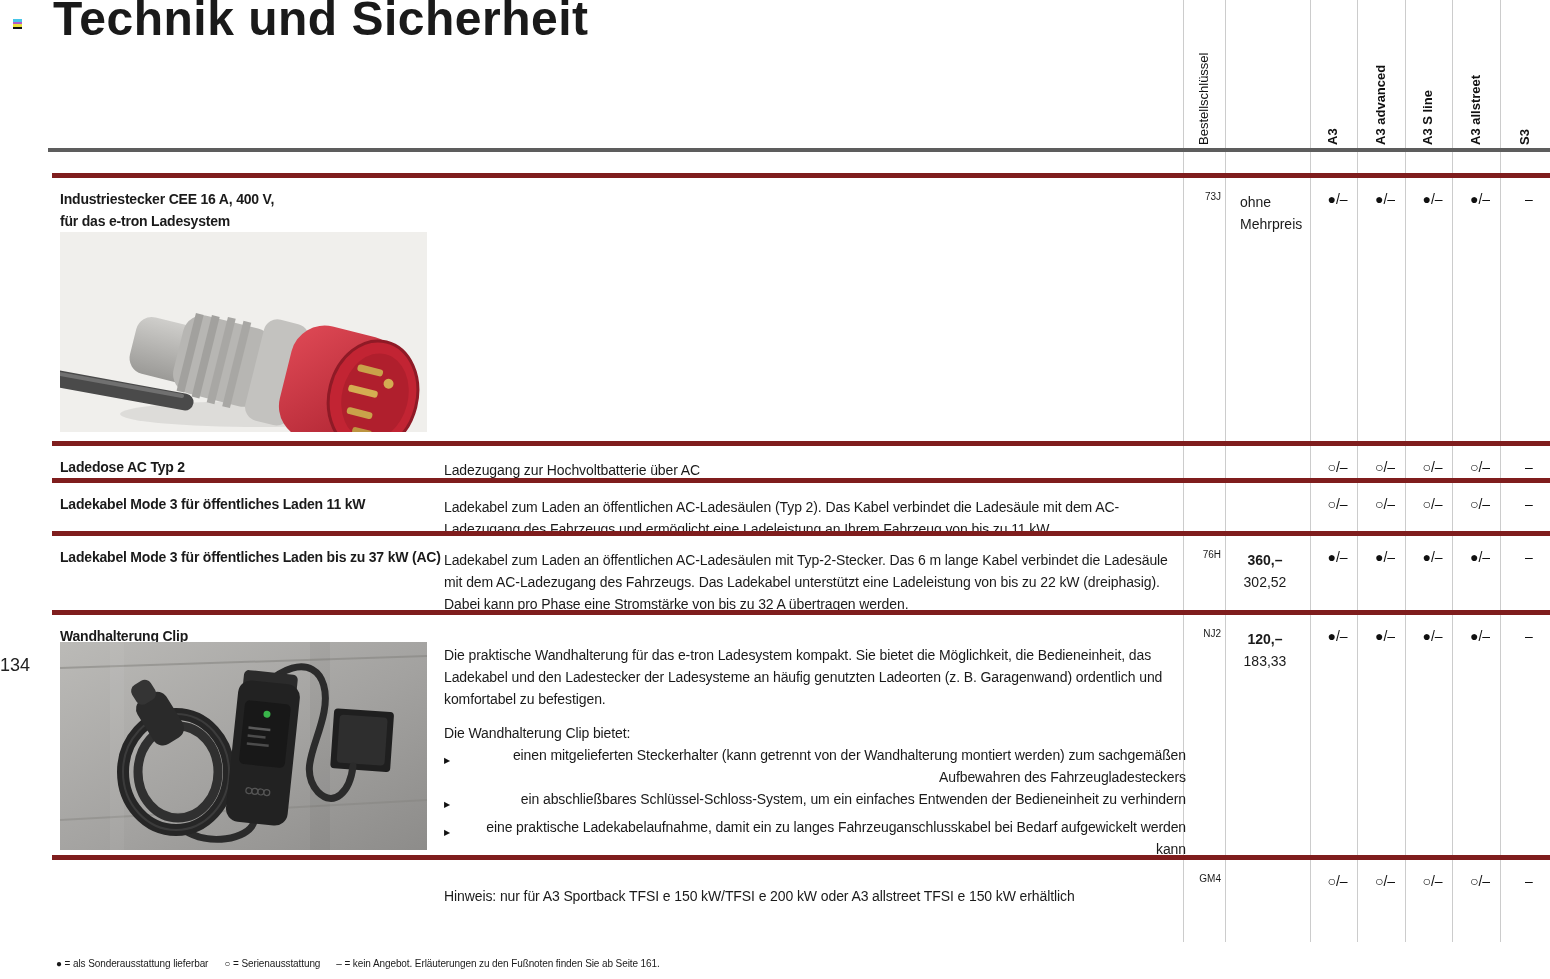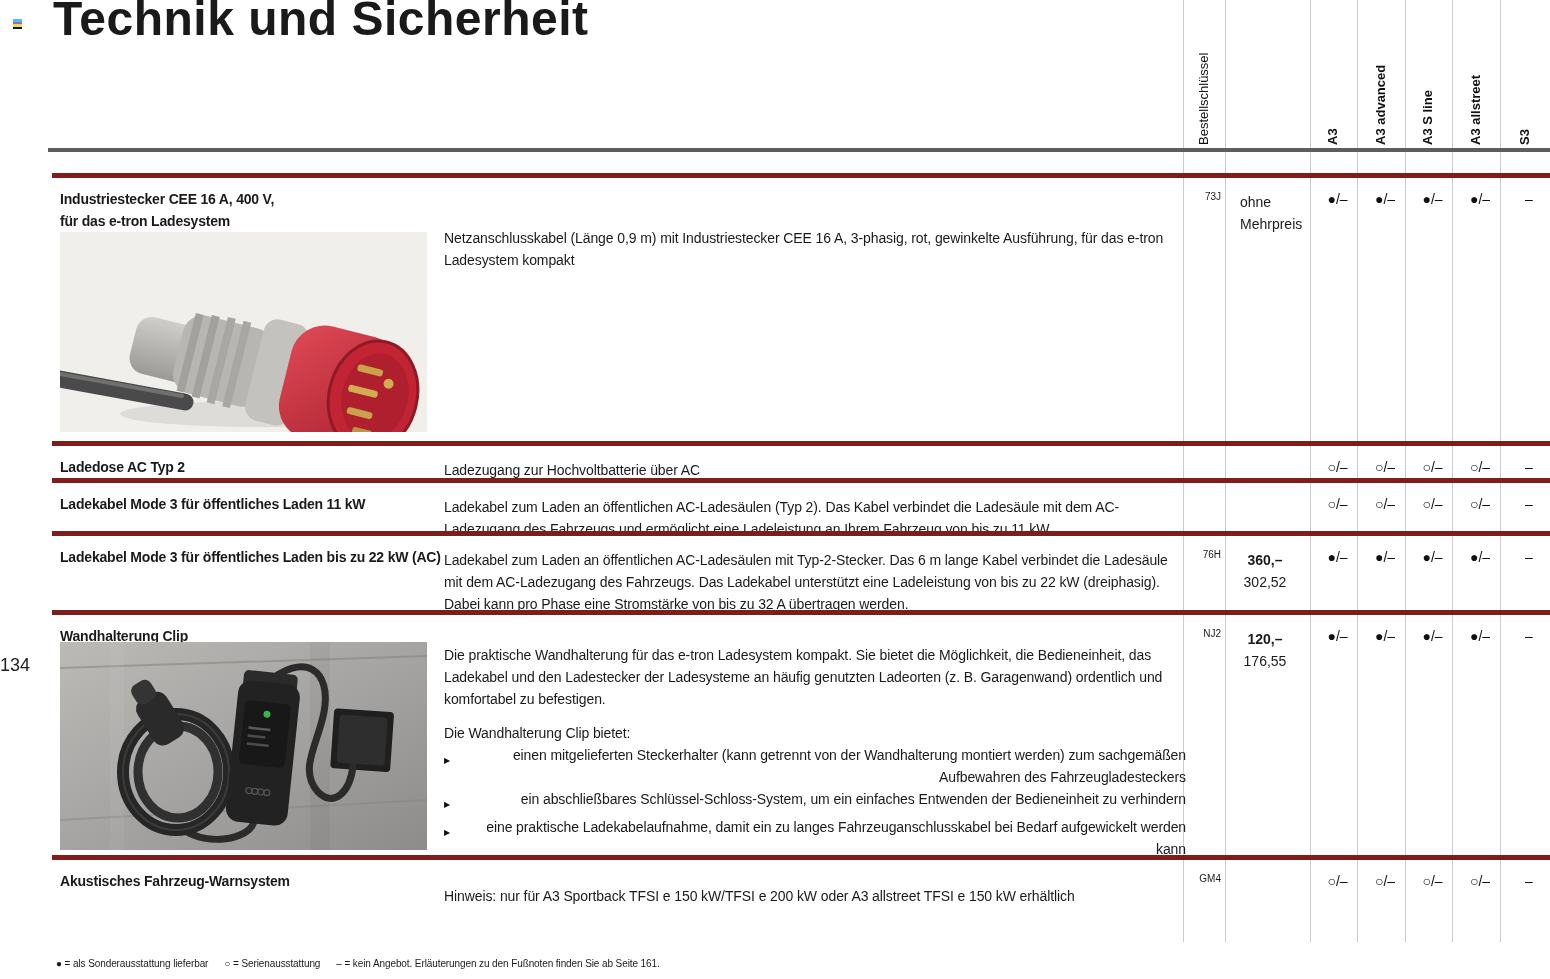--- a/index.html
+++ b/index.html
@@ -126,21 +126,20 @@
           <ellipse cx="318" cy="136" rx="44" ry="56" fill="#c22433" stroke="#8f1a26" stroke-width="3"></ellipse>
           <ellipse cx="320" cy="136" rx="33" ry="44" fill="#b01f2d"></ellipse>
           <rect x="296" y="108" width="26" height="7" rx="3" fill="#c9a24a"></rect>
           <rect x="292" y="130" width="30" height="7" rx="3" fill="#d4ad52"></rect>
           <rect x="296" y="152" width="26" height="7" rx="3" fill="#c9a24a"></rect>
           <rect x="306" y="170" width="20" height="7" rx="3" fill="#bd9440"></rect>
           <circle cx="330" cy="120" r="5" fill="#d4ad52"></circle>
         </g>
       </svg>
     </div>
-    <div class="cell-desc">Netzanschlusskabel (Länge 0,9 m) mit Industriestecker CEE 16 A, 3-phasig, rot, gewinkelte Ausführung, für das e-tron Ladesystem kompakt</div>
     <div class="cell-code">73J</div>
     <div class="cell-eur eur-left">
       <div>ohne</div>
       <div>Mehrpreis</div>
     </div>
     <div class="cell-m m1">●/–</div>
     <div class="cell-m m2">●/–</div>
     <div class="cell-m m3">●/–</div>
     <div class="cell-m m4">●/–</div>
     <div class="cell-m m5">–</div>
@@ -162,21 +161,21 @@
     <div class="cell-desc">Ladekabel zum Laden an öffentlichen AC-Ladesäulen (Typ 2). Das Kabel verbindet die Ladesäule mit dem AC-Ladezugang des Fahrzeugs und ermöglicht eine Ladeleistung an Ihrem Fahrzeug von bis zu 11 kW.</div>
     <div class="cell-code"></div>
     <div class="cell-m m1">○/–</div>
     <div class="cell-m m2">○/–</div>
     <div class="cell-m m3">○/–</div>
     <div class="cell-m m4">○/–</div>
     <div class="cell-m m5">–</div>
   </div>
 
   <div class="row r4">
-    <div class="cell-title">Ladekabel Mode 3 für öffentliches Laden bis zu 22 kW (AC)</div>
+    <div class="cell-title">Ladekabel Mode 3 für öffentliches Laden bis zu 37 kW (AC)</div>
     <div class="cell-desc">Ladekabel zum Laden an öffentlichen AC-Ladesäulen mit Typ-2-Stecker. Das 6 m lange Kabel verbindet die Ladesäule mit dem AC-Ladezugang des Fahrzeugs. Das Ladekabel unterstützt eine Ladeleistung von bis zu 22 kW (dreiphasig). Dabei kann pro Phase eine Stromstärke von bis zu 32 A übertragen werden.</div>
     <div class="cell-code">76H</div>
     <div class="cell-eur eur-right">
       <div class="price-gross">360,–</div>
       <div>302,52</div>
     </div>
     <div class="cell-m m1">●/–</div>
     <div class="cell-m m2">●/–</div>
     <div class="cell-m m3">●/–</div>
     <div class="cell-m m4">●/–</div>
@@ -244,31 +243,30 @@
         <span class="b-text">ein abschließbares Schlüssel-Schloss-System, um ein einfaches Entwenden der Bedieneinheit zu verhindern</span>
       </div>
       <div class="b-item">
         <span class="b-marker">▶</span>
         <span class="b-text">eine praktische Ladekabelaufnahme, damit ein zu langes Fahrzeuganschlusskabel bei Bedarf aufgewickelt werden kann</span>
       </div>
     </div>
     <div class="cell-code">NJ2</div>
     <div class="cell-eur eur-right">
       <div class="price-gross">120,–</div>
-      <div>176,55</div>
+      <div>183,33</div>
     </div>
     <div class="cell-m m1">●/–</div>
     <div class="cell-m m2">●/–</div>
     <div class="cell-m m3">●/–</div>
     <div class="cell-m m4">●/–</div>
     <div class="cell-m m5">–</div>
   </div>
 
   <div class="row r6">
-    <div class="cell-title">Akustisches Fahrzeug-Warnsystem</div>
     <div class="cell-desc">
       <div class="note">Hinweis: nur für A3 Sportback TFSI e 150 kW/TFSI e 200 kW oder A3 allstreet TFSI e 150 kW erhältlich</div>
     </div>
     <div class="cell-code">GM4</div>
     <div class="cell-m m1">○/–</div>
     <div class="cell-m m2">○/–</div>
     <div class="cell-m m3">○/–</div>
     <div class="cell-m m4">○/–</div>
     <div class="cell-m m5">–</div>
   </div>

